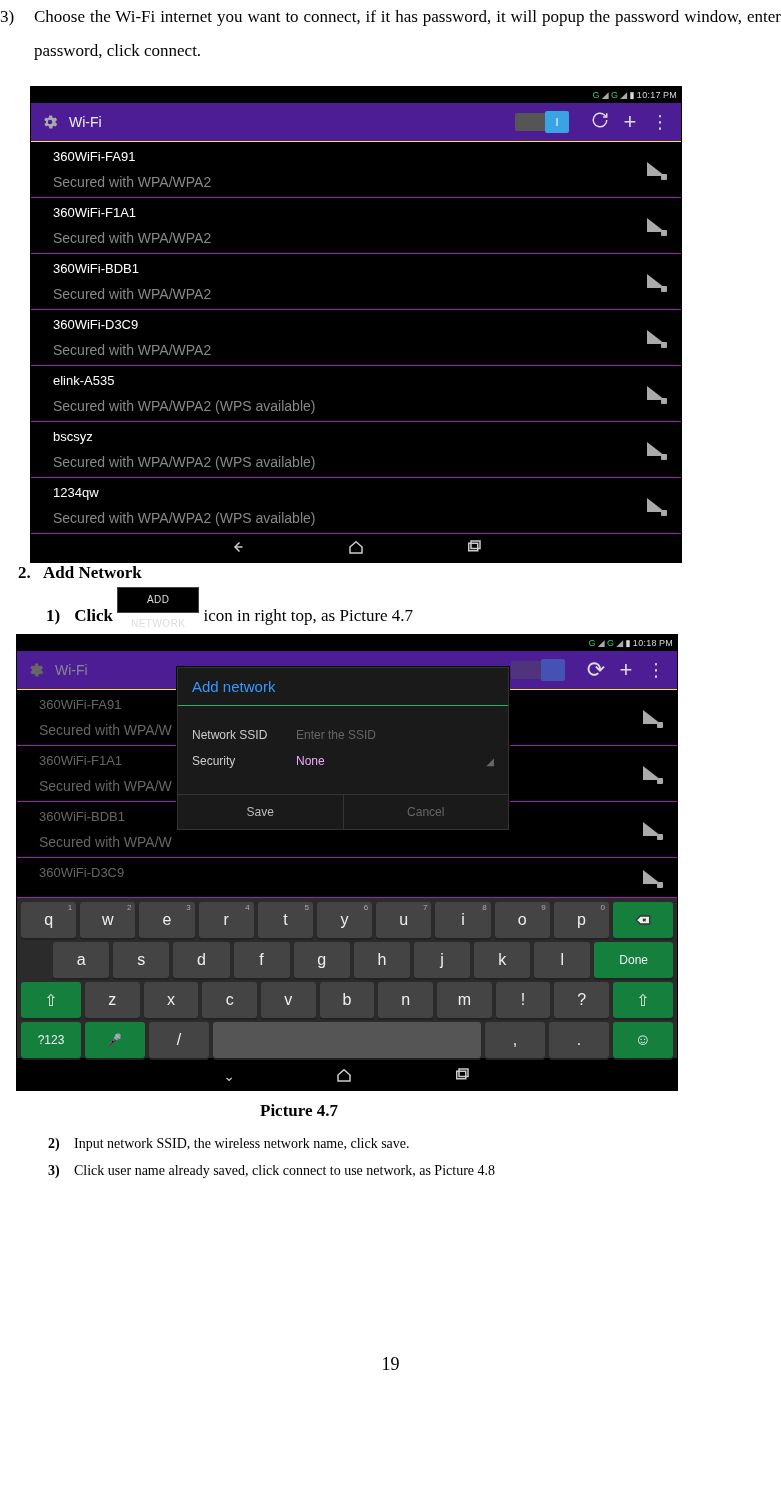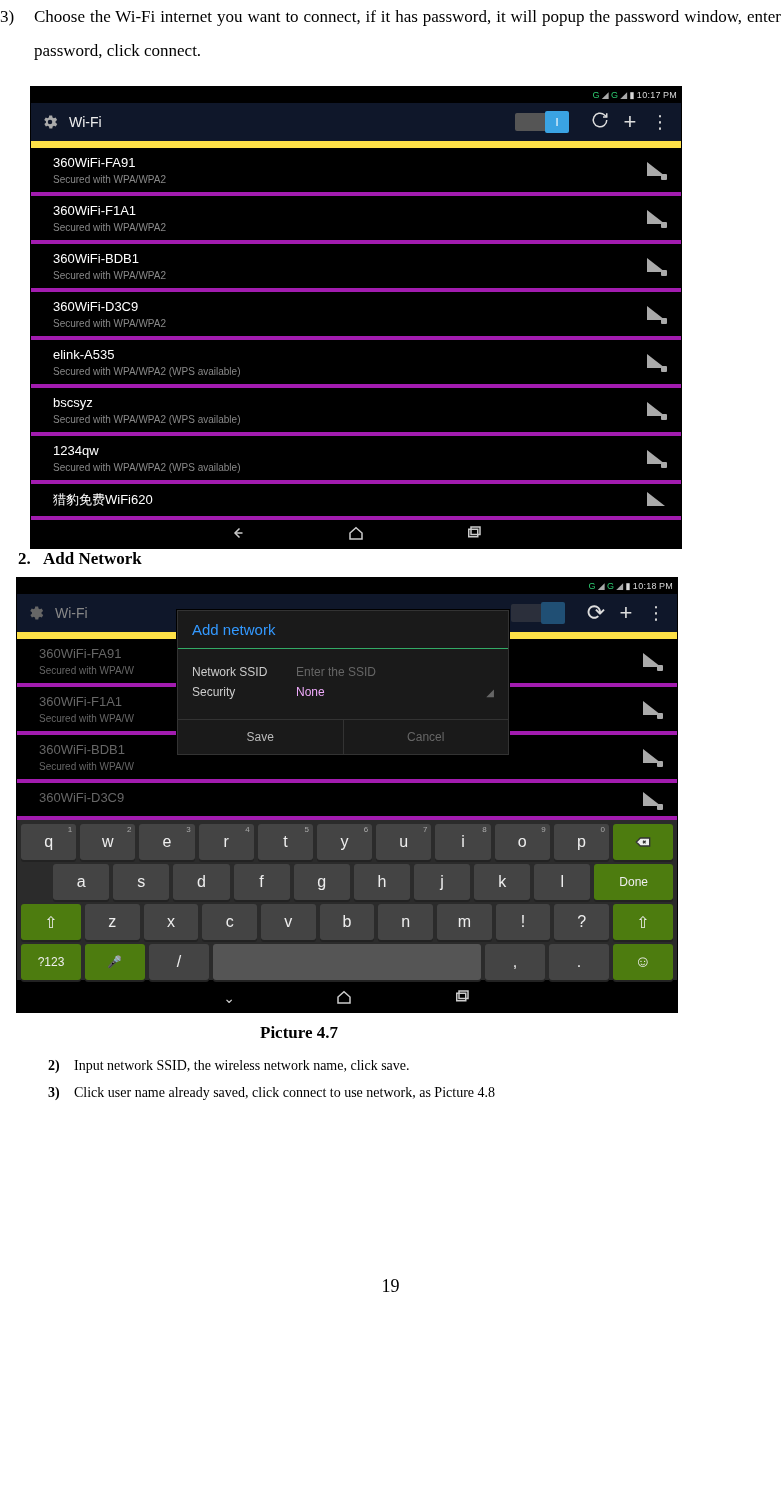--- a/index.html
+++ b/index.html
@@ -51,25 +51,25 @@
     font-size: 9px;
     letter-spacing: 0.3px;
     padding-right: 4px;
   }
   .statusbar span { margin-left: 2px; }
   .statusbar .g { color: #2ecc71; }
   .statusbar .sig { color: #aaa; }
 
   .wifibar {
     height: 38px;
-    background: #0f172a;
+    background: #4c1d95;
     display: flex;
     align-items: center;
     padding: 0 6px;
-    border-bottom: 7px solid #fde047;
+    border-bottom: 1px solid #fde047;
   }
   .gear {
     width: 18px; height: 18px; margin: 0 10px 0 4px;
     display: inline-flex; align-items:center; justify-content:center;
   }
   .gear svg { width:18px; height:18px; }
   .wifibar-title {
     flex: 1;
     font-size: 14px;
     color: #eee;
@@ -97,27 +97,27 @@
     font-weight: 200;
     color:#ddd;
     line-height: 1;
   }
   .refresh svg{width:18px;height:18px;}
   .vdots { font-size:18px; }
 
   .wifilist { }
   .wrow {
     padding: 7px 16px 7px 22px;
-    border-bottom: 4px solid #a21caf;
+    border-bottom: 1px solid #a21caf;
     display: flex;
     align-items: center;
   }
   .wrow .txt { flex:1; }
   .wrow .name { font-size: 13px; color: #fff; }
-  .wrow .sec  { font-size: 10px; color: #888; margin-top:4px; }
+  .wrow .sec  { font-size: 14px; color: #888; margin-top:10px; }
   .wrow .sigicon {
     width:20px; height:16px;
     display:inline-block;
     position:relative;
   }
   .wrow .sigicon::before{
     content:"";
     position:absolute;
     right:0;top:0;
     border-style:solid;
@@ -190,21 +190,21 @@
     box-shadow: 0 0 0 1px #000;
     z-index:5;
   }
   .dialog .dtitle{
     color:#39f;
     font-size:15px;
     padding:10px 14px;
     border-bottom:1px solid #3a6;
   }
   .dialog .dbody{padding:10px 14px 14px;}
-  .drow{display:flex;align-items:center;margin:6px 0;font-size:12px;}
+  .drow{display:flex;align-items:center;margin:12px 0;font-size:12px;}
   .drow .lab{width:100px;color:#ccc;}
   .drow .val{flex:1;color:#f0abfc;padding-left:4px;}
   .drow .val.pl{color:#666;}
   .dialog .dbtns{display:flex;border-top:1px solid #333;}
   .dialog .dbtn{
     flex:1;text-align:center;padding:10px 0;
     font-size:12px;color:#bbb;border-right:1px solid #333;
   }
   .dialog .dbtn:last-child{border-right:none;color:#666;}
 
@@ -219,21 +219,21 @@
     height:36px;
     flex:1;
     border-radius:3px;
     display:flex;align-items:center;justify-content:center;
     font-size:16px;
     position:relative;
     box-shadow:0 2px 0 #222;
   }
   .key.small{flex:0 0 60px;}
   .key.space{flex:5;background:#555;}
-  .key.dark{background:#4d7c0f;}
+  .key.dark{background:#15803d;}
   .key .sup{position:absolute;top:1px;right:4px;font-size:8px;color:#aaa;}
   .key svg{width:16px;height:16px;}
 
   .shot2wrap{position:relative;}
 
   .step23{margin-left:48px;margin-top:10px;font-size:14px;line-height:1.9;}
   .step23 .sn{font-weight:bold;display:inline-block;width:26px;}
 
   .pagenum{
     text-align:center;
@@ -323,45 +323,45 @@
           </div>
           <span class="sigicon lock"></span>
         </div>
         <div class="wrow">
           <div class="txt">
             <div class="name">1234qw</div>
             <div class="sec">Secured with WPA/WPA2 (WPS available)</div>
           </div>
           <span class="sigicon lock"></span>
         </div>
-        <div class="wrow">
-          <div class="txt">
-            <div class="name">猎豹免费WiFi620</div>
-          </div>
-          <span class="sigicon "></span>
-        </div>
       </div>
     <div class="navbar">
       <span><svg viewBox="0 0 24 24" fill="none" stroke="#ccc" stroke-width="2">
             <path d="M14 6l-6 6 6 6"></path>
             <path d="M8 12h10"></path>
           </svg></span>
       <span><svg viewBox="0 0 24 24" fill="none" stroke="#ccc" stroke-width="2">
             <path d="M4 12l8-7 8 7v8H4z"></path>
           </svg></span>
       <span><svg viewBox="0 0 24 24" fill="none" stroke="#ccc" stroke-width="2">
             <rect x="5" y="7" width="12" height="10"></rect>
             <rect x="8" y="4" width="12" height="10"></rect>
           </svg></span>
     </div>
   </div>
 
   <div class="section2">
     <span class="hd">2.</span>
     <span class="hd" style="margin-left:8px;">Add Network</span>
+    <div class="row">
+      <span class="ssn">1)</span>
+      <b>Click</b>
+      <span class="addnet-chip">ADD NETWORK</span>
+      <span>icon in right top, as Picture 4.7</span>
+    </div>
   </div>
 
   <div class="shot shot2 shot2wrap" style="margin-top:8px;">
     <div class="statusbar">
       <span class="g">G</span>
       <span class="sig">◢</span>
       <span class="g">G</span>
       <span class="sig">◢</span>
       <span>▮</span>
       <span>10:18</span>

